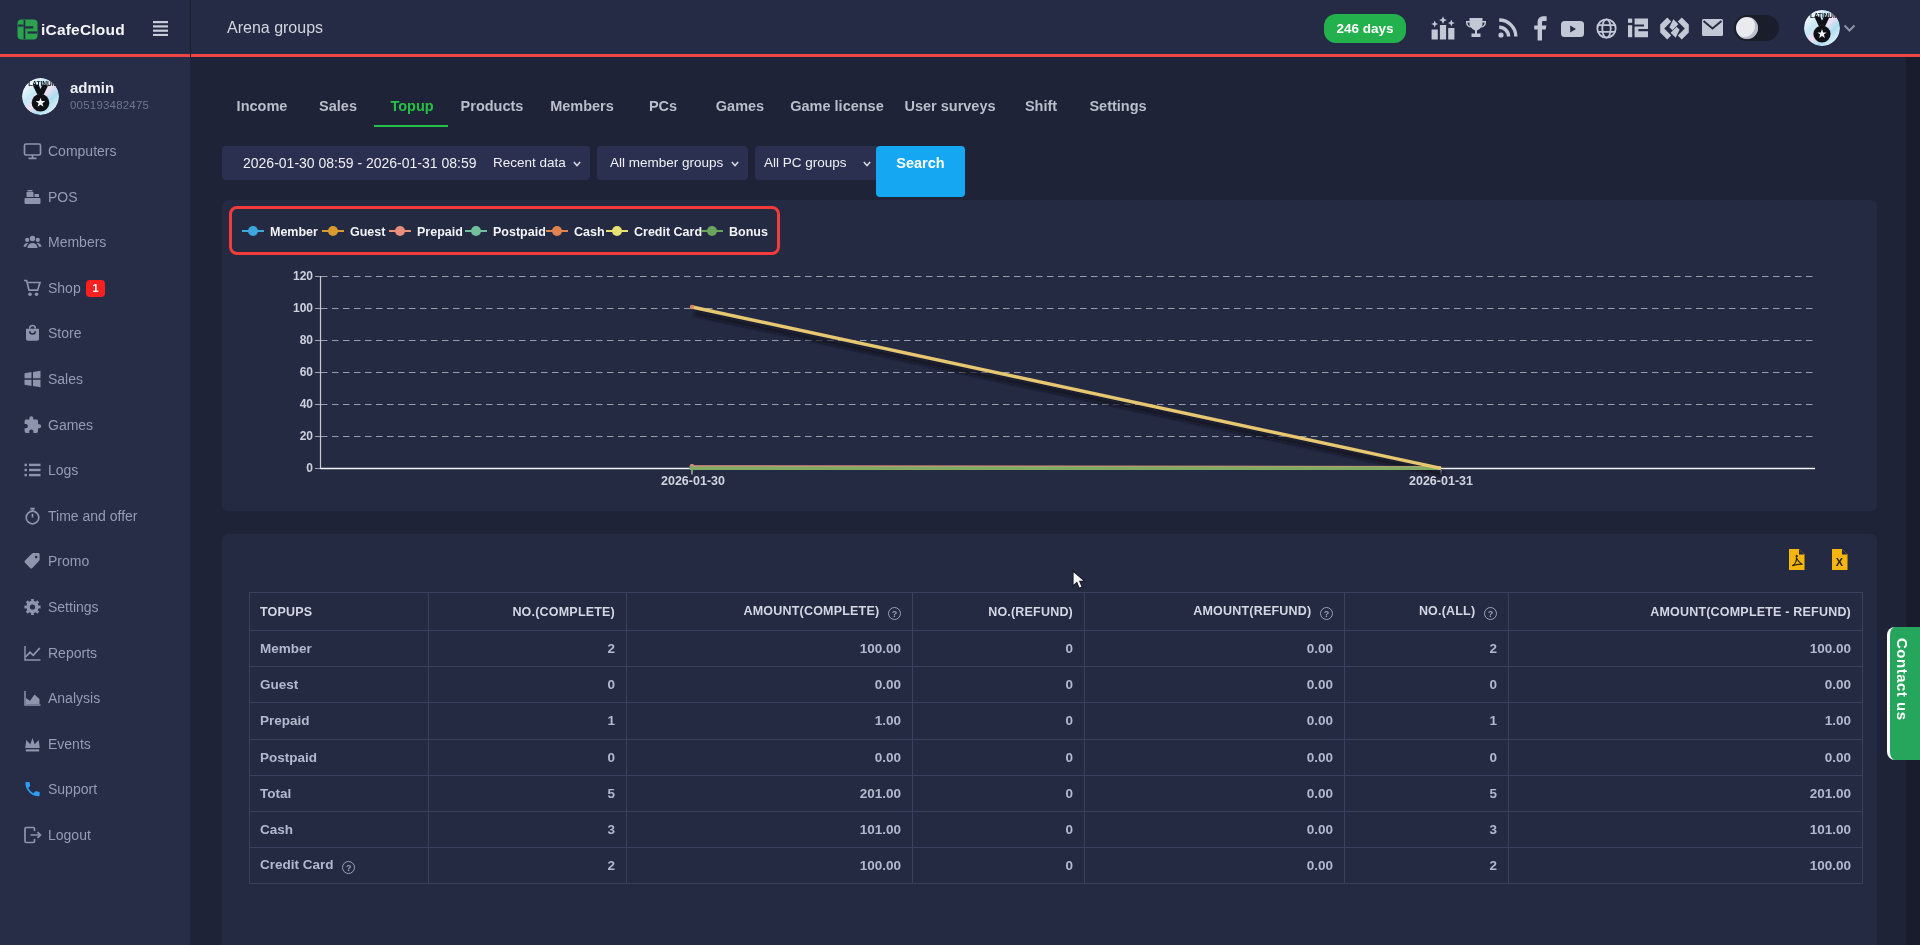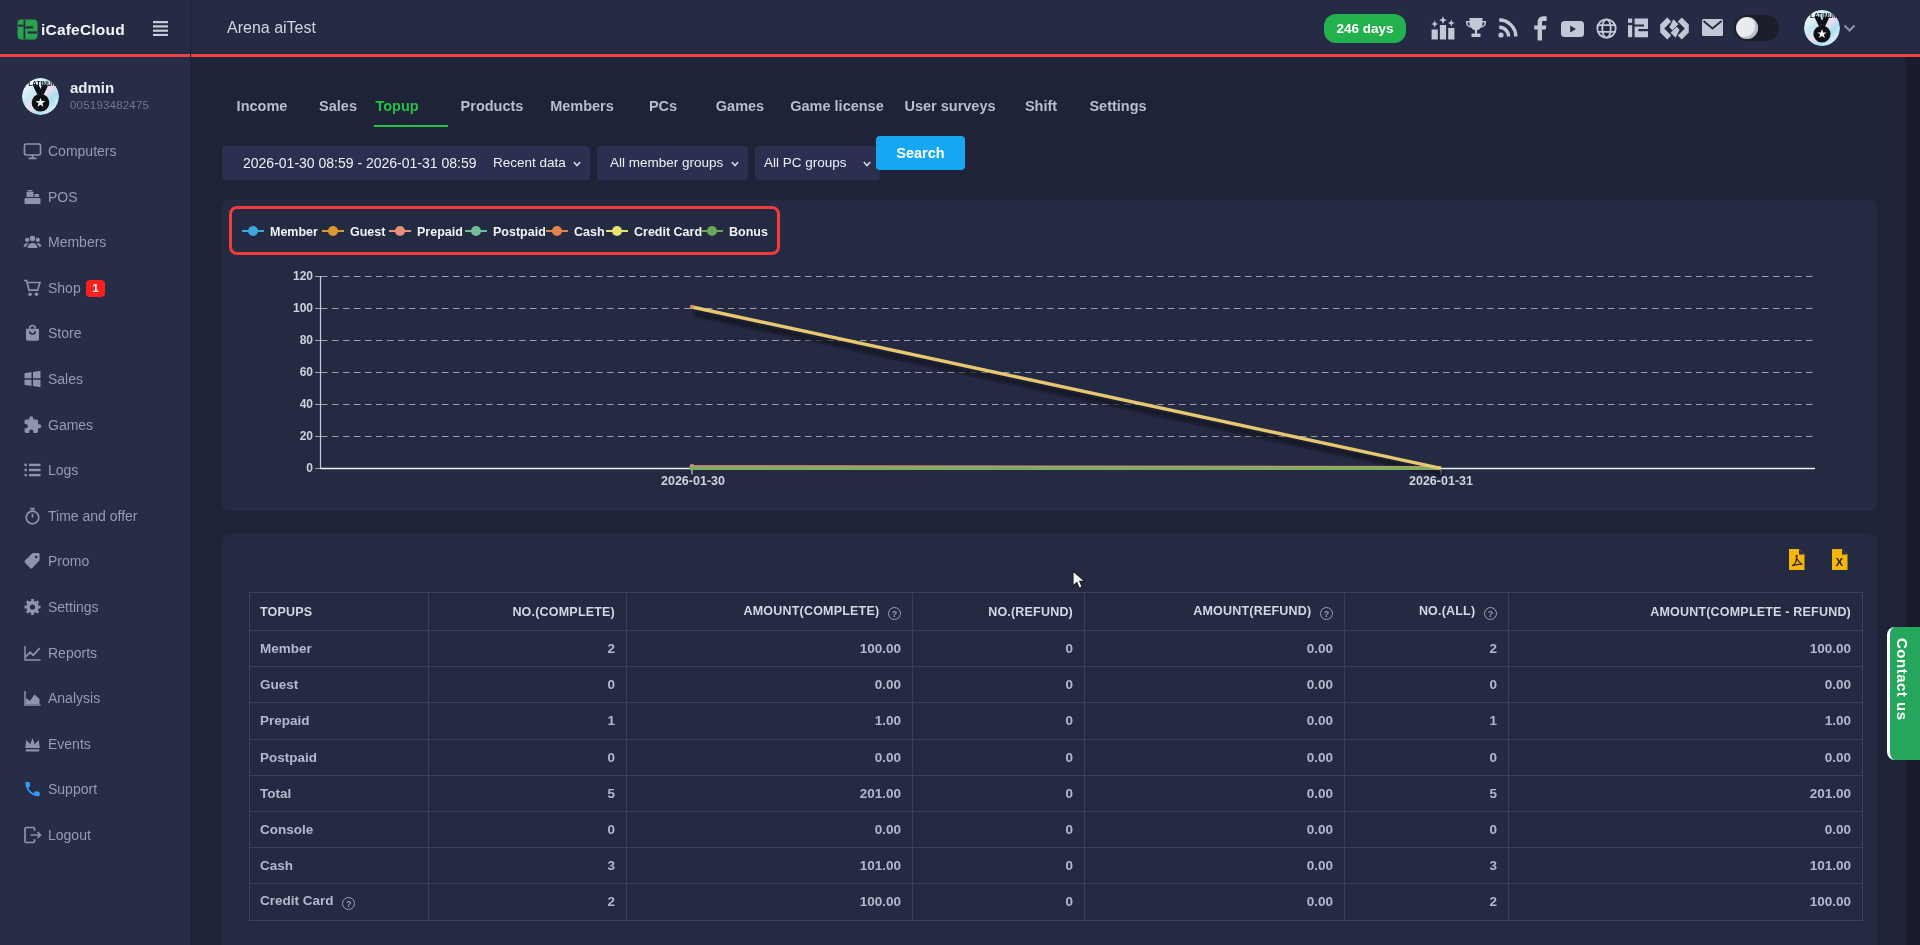--- a/index.html
+++ b/index.html
@@ -19,21 +19,21 @@
 .mi { position:absolute; left:0; width:190px; height:30px; }
 .mi .ic { position:absolute; left:23px; top:50%; transform:translateY(-50%); width:19px; height:19px; }
 .mi .lb { position:absolute; left:48px; top:50%; transform:translateY(-50%); font-size:14px; font-weight:500; color:#959cb3; white-space:nowrap; }
 #badge1 { position:absolute; left:86px; top:7px; width:19px; height:17px; background:#fb2020; border-radius:4px; color:#fff; font-size:11px; font-weight:700; text-align:center; line-height:17px; }
 .tab { position:absolute; top:98px; transform:translateX(-50%); font-size:14.5px; font-weight:600; color:#b9bec9; white-space:nowrap; }
 .tab.act { color:#25c045; }
 #tabline { position:absolute; left:374px; top:125px; width:74px; height:2px; background:#25c045; }
 .inp { position:absolute; top:146px; height:34px; background:#2b3050; border-radius:4px; color:#eef0f5; font-size:14px; font-weight:500; line-height:34px; white-space:nowrap; overflow:hidden; }
 .sel .chev { position:absolute; right:9px; top:14px; width:8px; height:8px; }
 .sel { font-size:13.5px !important; }
-#searchbtn { position:absolute; left:876px; top:136px; width:89px; height:34px; background:#16a7f3; border-radius:4px; color:#fff; font-size:14.5px; font-weight:600; text-align:center; line-height:34px; }
+#searchbtn { position:absolute; left:876px; top:146px; width:89px; height:51px; background:#16a7f3; border-radius:4px; color:#fff; font-size:14.5px; font-weight:600; text-align:center; line-height:34px; }
 #legend { position:absolute; left:229px; top:206px; width:551px; height:49px; border:3px solid #f43b3b; border-radius:8px; }
 .li { position:absolute; top:224px; height:14px; }
 .li .ln { position:absolute; top:6px; left:0; width:22px; height:2px; }
 .li .dt { position:absolute; top:2px; left:6px; width:10px; height:10px; border-radius:50%; }
 .li .tx { position:absolute; left:28px; top:1px; font-size:12.5px; font-weight:700; color:#f2f3f6; white-space:nowrap; line-height:14px; }
 #tablecard { left:222px; top:534px; width:1655px; height:460px; }
 #tbl { position:absolute; left:249px; top:592px; border-collapse:collapse; table-layout:fixed; }
 #tbl td, #tbl th { border:1px solid #3a3f5d; overflow:hidden; }
 #tbl th { height:38px; font-size:12.5px; font-weight:700; color:#d3d7e4; letter-spacing:0.2px; }
 #tbl td { height:36.2px; font-size:13.5px; font-weight:600; color:#b3b9cd; }
@@ -197,21 +197,21 @@
     <rect x="10.6" y="12.4" width="9.4" height="2.2" fill="#262b45"></rect>
   </svg>
   <div id="logotext">iCafeCloud</div>
   <svg class="abs" style="left:153px;top:21px" width="15" height="15">
     <rect x="0" y="0" width="15" height="2.2" fill="#c9cdd8"></rect>
     <rect x="0" y="4.3" width="15" height="2.2" fill="#c9cdd8"></rect>
     <rect x="0" y="8.6" width="15" height="2.2" fill="#c9cdd8"></rect>
     <rect x="0" y="12.9" width="15" height="2.2" fill="#c9cdd8"></rect>
   </svg>
   <div id="vline"></div>
-  <div id="pagetitle">Arena aiTest</div>
+  <div id="pagetitle">Arena groups</div>
   <div id="daysbtn">246 days</div>
   <svg class="abs" style="left:1431px;top:16px" width="24" height="25" fill="#c3c8d6">
     <rect x="0.6" y="13.5" width="6.2" height="10"></rect>
     <rect x="8.9" y="9" width="6.2" height="14.5"></rect>
     <rect x="17.2" y="12" width="6.2" height="11.5"></rect>
     <path d="M3.7 4.6 l1 2.4 2.4 1 -2.4 1 -1 2.4 -1 -2.4 -2.4 -1 2.4 -1 Z"></path>
     <path d="M12 0.2 l1.15 2.75 2.75 1.15 -2.75 1.15 -1.15 2.75 -1.15 -2.75 -2.75 -1.15 2.75 -1.15 Z"></path>
     <path d="M20.3 3.6 l1 2.4 2.4 1 -2.4 1 -1 2.4 -1 -2.4 -2.4 -1 2.4 -1 Z"></path>
   </svg>
   <svg class="abs" style="left:1465px;top:17px" width="22" height="23" fill="#c3c8d6">
@@ -273,21 +273,21 @@
     <path d="M18.00 19.10 L19.18 22.38 L22.66 22.49 L19.90 24.62 L20.88 27.96 L18.00 26.00 L15.12 27.96 L16.10 24.62 L13.34 22.49 L16.82 22.38 Z" fill="#f2f4f7"></path>
   </svg>
   <svg class="abs" style="left:1843px;top:24px" width="13" height="9" fill="none" stroke="#8d93a8" stroke-width="2">
     <path d="M1.5 1.5 L6.5 6.5 L11.5 1.5"></path>
   </svg>
 </div>
 <div id="scrolltrack"></div>
 
 <div class="tab" style="left:262px">Income</div>
 <div class="tab" style="left:338px">Sales</div>
-<div class="tab act" style="left:397px">Topup</div>
+<div class="tab act" style="left:412px">Topup</div>
 <div class="tab" style="left:492px">Products</div>
 <div class="tab" style="left:582px">Members</div>
 <div class="tab" style="left:663px">PCs</div>
 <div class="tab" style="left:740px">Games</div>
 <div class="tab" style="left:837px">Game license</div>
 <div class="tab" style="left:950px">User surveys</div>
 <div class="tab" style="left:1041px">Shift</div>
 <div class="tab" style="left:1118px">Settings</div>
 <div id="tabline"></div>
 
@@ -452,29 +452,20 @@
   <tr>
         <td class="l">Total</td>
         <td class="r">5</td>
         <td class="r">201.00</td>
         <td class="r">0</td>
         <td class="r">0.00</td>
         <td class="r">5</td>
         <td class="r">201.00</td>
       </tr>
   <tr>
-        <td class="l">Console</td>
-        <td class="r">0</td>
-        <td class="r">0.00</td>
-        <td class="r">0</td>
-        <td class="r">0.00</td>
-        <td class="r">0</td>
-        <td class="r">0.00</td>
-      </tr>
-  <tr>
         <td class="l">Cash</td>
         <td class="r">3</td>
         <td class="r">101.00</td>
         <td class="r">0</td>
         <td class="r">0.00</td>
         <td class="r">3</td>
         <td class="r">101.00</td>
       </tr>
   <tr>
         <td class="l">Credit Card <span class="qm">?</span></td>

